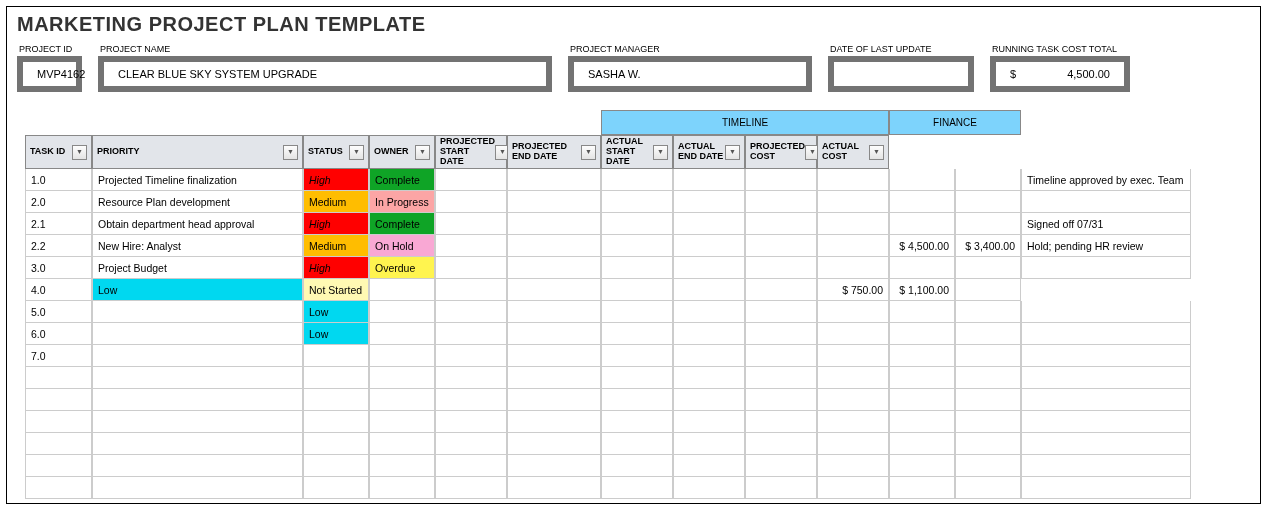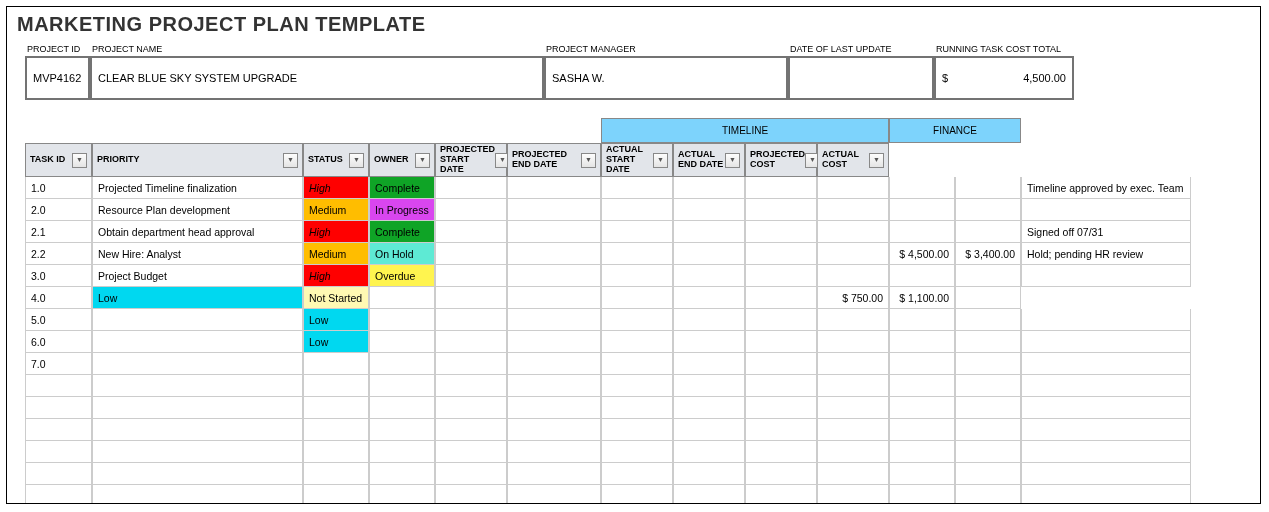--- a/index.html
+++ b/index.html
@@ -21,34 +21,34 @@
     font-size: 20px;
     font-weight: 700;
     letter-spacing: 0.5px;
     padding: 6px 10px 8px 10px;
     color: #333;
   }
   
   .meta {
     display: grid;
     grid-template-columns: 65px 454px 244px 146px 140px;
-    margin-left: 18px;
-    gap: 0;
+    margin-left: 10px;
+    gap: 16px;
   }
   .meta-label {
     font-size: 9px;
     font-weight: 400;
     color: #000;
     padding: 0 2px 2px 2px;
   }
   .meta-cell {
-    border: 2px solid #737373;
-    padding: 6px 6px;
+    border: 6px solid #737373;
+    padding: 6px 14px;
     font-size: 11px;
-    height: 44px;
+    height: 36px;
     display: flex;
     align-items: center;
   }
   .meta-cell.right { justify-content: space-between; }
   .spacer { height: 18px; }
   
   .group-row {
     display: grid;
     grid-template-columns: 67px 211px 66px 66px 72px 94px 72px 72px 72px 72px 66px 66px 170px;
     margin-left: 18px;
@@ -112,22 +112,22 @@
     display: flex;
     align-items: center;
     white-space: nowrap;
     overflow: hidden;
   }
   .cell.money { justify-content: flex-end; }
   .priority-high { background: #ff0000; color: #000; font-style: italic; }
   .priority-medium { background: #ffbd00; color: #000; }
   .priority-low { background: #00d8f0; color: #000; }
   .status-complete { background: #0fa426; color: #000; }
-  .status-in-progress { background: #d946ef; color: #000; }
-  .status-on-hold { background: #5eead4; color: #000; }
+  .status-in-progress { background: #fca5a5; color: #000; }
+  .status-on-hold { background: #f9a8d4; color: #000; }
   .status-overdue { background: #fff44f; color: #000; }
   .status-not-started { background: #fff9b3; color: #000; }
 </style>
 </head>
 <body>
 
 <div class="outer">
 
   <div class="title">MARKETING PROJECT PLAN TEMPLATE</div>
 

